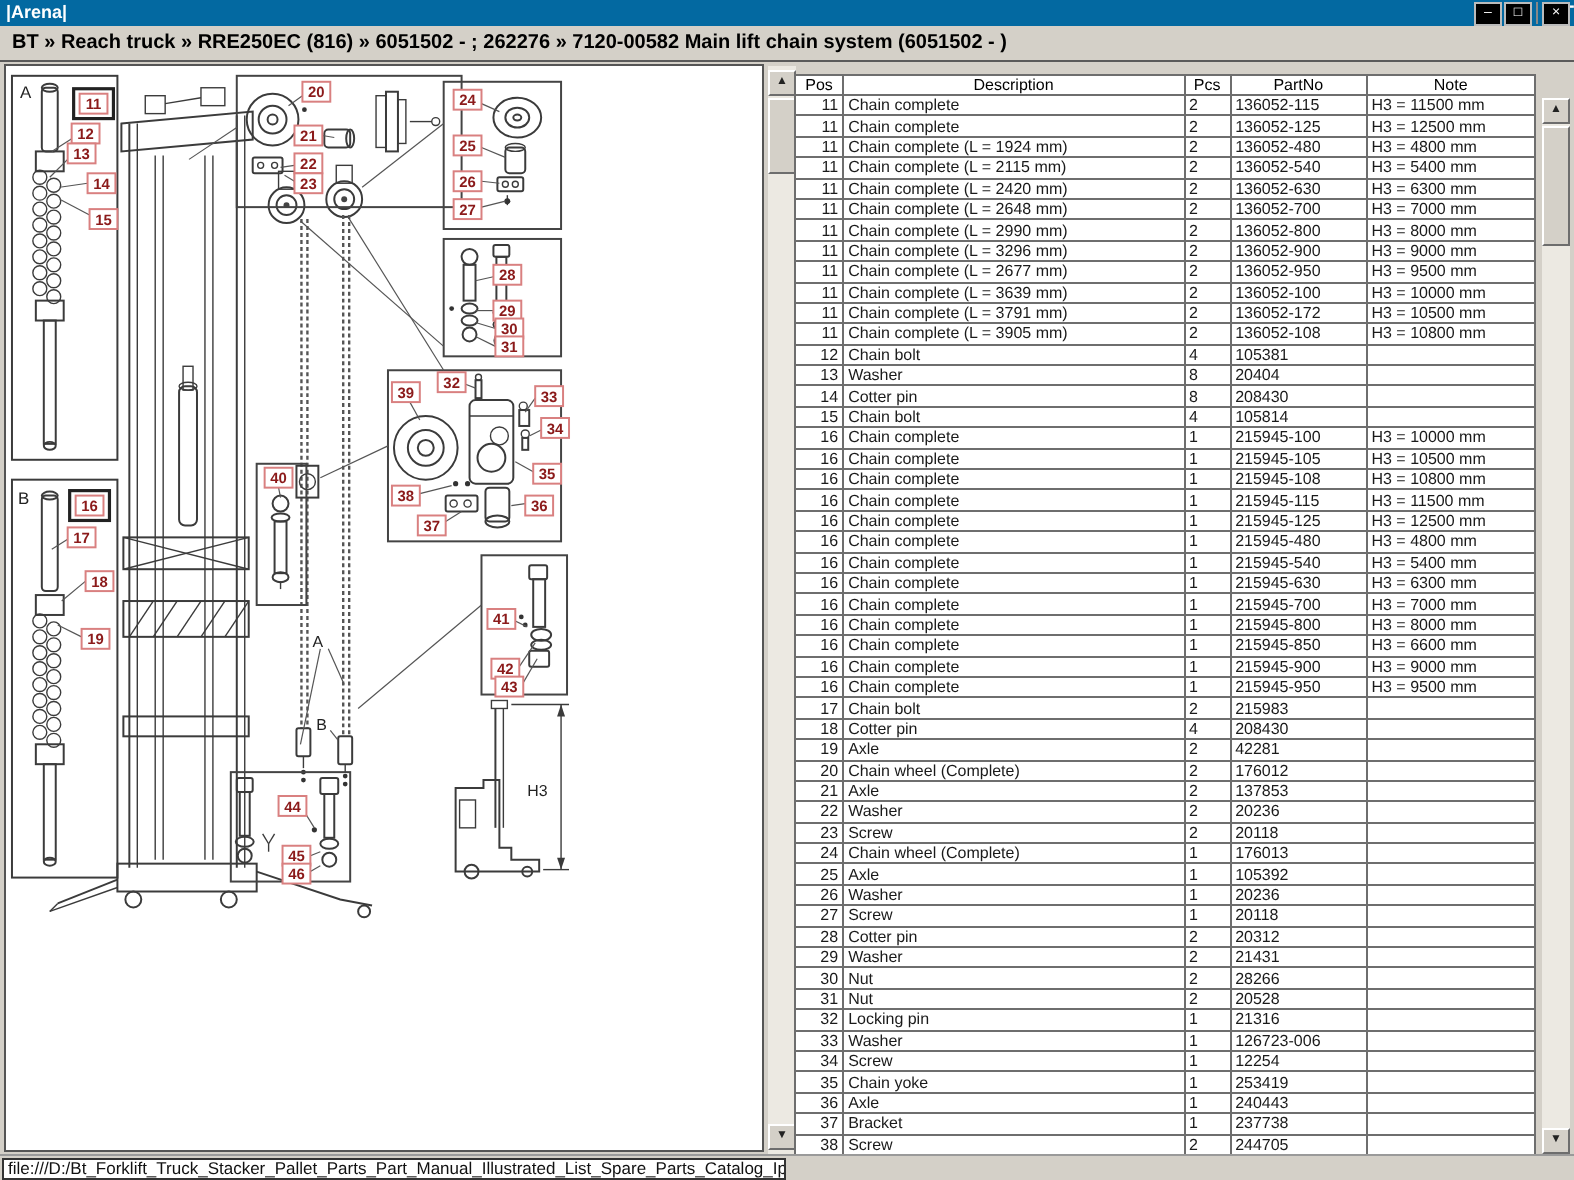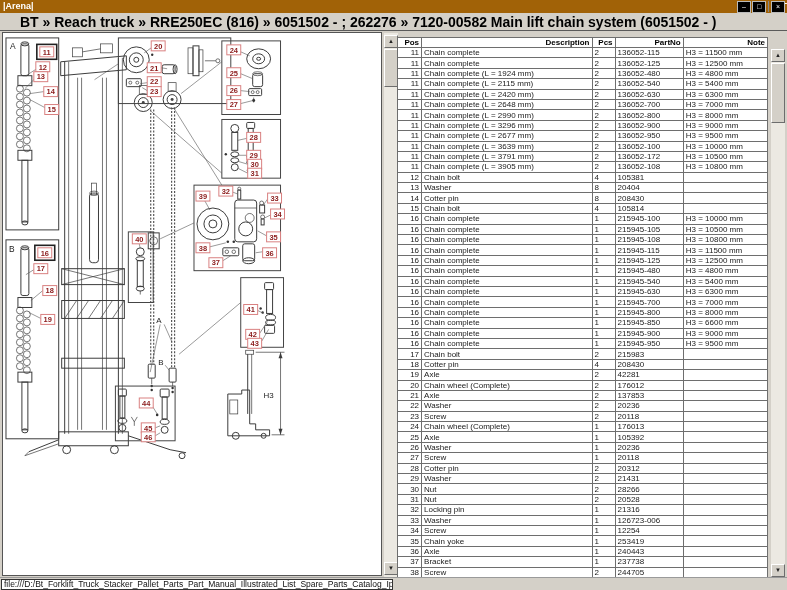--- a/index.html
+++ b/index.html
@@ -3,36 +3,36 @@
 <meta charset="utf-8">
 <style>
   html,body{margin:0;padding:0;}
   body{
     width:787px;height:590px;position:relative;overflow:hidden;
     background:#d4d0c8;font-family:"Liberation Sans",sans-serif;
     -webkit-font-smoothing:none;
   }
   
   .titlebar{
-    position:absolute;left:0;top:0;width:787px;height:13px;background:#a16207;
+    position:absolute;left:0;top:0;width:787px;height:13px;background:#0369a1;
     color:#fff;font-size:9px;font-weight:bold;line-height:13px;
   }
   .titlebar .tb-left{position:absolute;left:3px;top:0;}
   .titlebar .tb-center{position:absolute;left:0;right:0;text-align:right;}
   .titlebar .tb-controls{position:absolute;right:2px;top:1px;display:flex;gap:1px;}
   .tb-btn{
     width:12px;height:10px;border:1px solid #bbb;background:#000;color:#fff;
     font-size:7px;line-height:9px;text-align:center;font-weight:normal;
   }
   .tb-sep{width:1px;height:11px;background:#888;margin:0 1px;}
   
   .breadcrumb{
     position:absolute;left:0;top:13px;width:787px;height:18px;background:#d4d0c8;
-    border-bottom:1px solid #5a5a5a;font-size:14px;font-weight:bold;color:#000;
-    line-height:18px;padding-left:20px;box-sizing:border-box;white-space:nowrap;overflow:hidden;
+    border-bottom:1px solid #5a5a5a;font-size:10px;font-weight:bold;color:#000;
+    line-height:18px;padding-left:6px;box-sizing:border-box;white-space:nowrap;overflow:hidden;
   }
   
   .diagram-pane{
     position:absolute;left:2px;top:32px;width:380px;height:544px;
     background:#fff;border:1px solid #555;box-sizing:border-box;
   }
   
   .vscroll{position:absolute;background:#ece9e2;}
   .vscroll .sb-btn{
     position:absolute;left:0;width:14px;height:13px;background:#d4d0c8;
@@ -45,21 +45,21 @@
   }
   #left-scrollbar{left:384px;top:33px;width:14px;height:544px;}
   #right-scrollbar{left:771px;top:49px;width:14px;height:528px;}
   
   .table-wrap{position:absolute;left:397px;top:37px;width:374px;height:553px;overflow:hidden;}
   table.parts-table{border-collapse:collapse;table-layout:fixed;width:371px;}
   table.parts-table th,table.parts-table td{
     border:1px solid #6e6e6e;font-size:8px;white-space:nowrap;overflow:hidden;
     padding:0 2px;color:#1a1a1a;background:#fff;
   }
-  table.parts-table th{height:9px;line-height:9px;text-align:right;font-weight:bold;color:#000;}
+  table.parts-table th{height:9px;line-height:9px;text-align:center;font-weight:normal;color:#000;}
   table.parts-table td{height:9.4px;line-height:9px;}
   td.col-pos{text-align:right;padding-right:3px;}
   col.c-pos{width:24px;}col.c-desc{width:170px;}col.c-pcs{width:23px;}
   col.c-part{width:68px;}col.c-note{width:84px;}
   
   .statusbar{
     position:absolute;left:0;top:577px;width:787px;height:13px;background:#d4d0c8;
     border-top:1px solid #9a9a9a;box-sizing:border-box;
   }
   .status-box{

